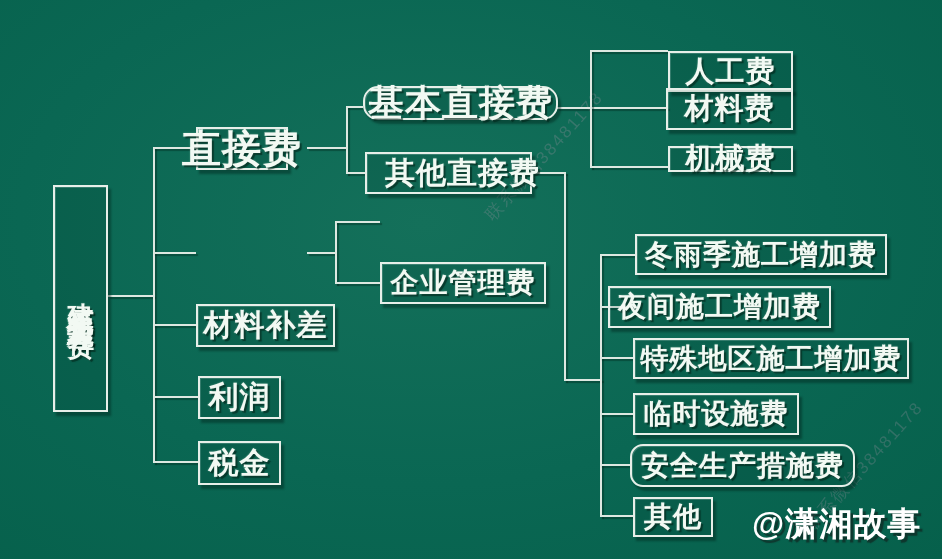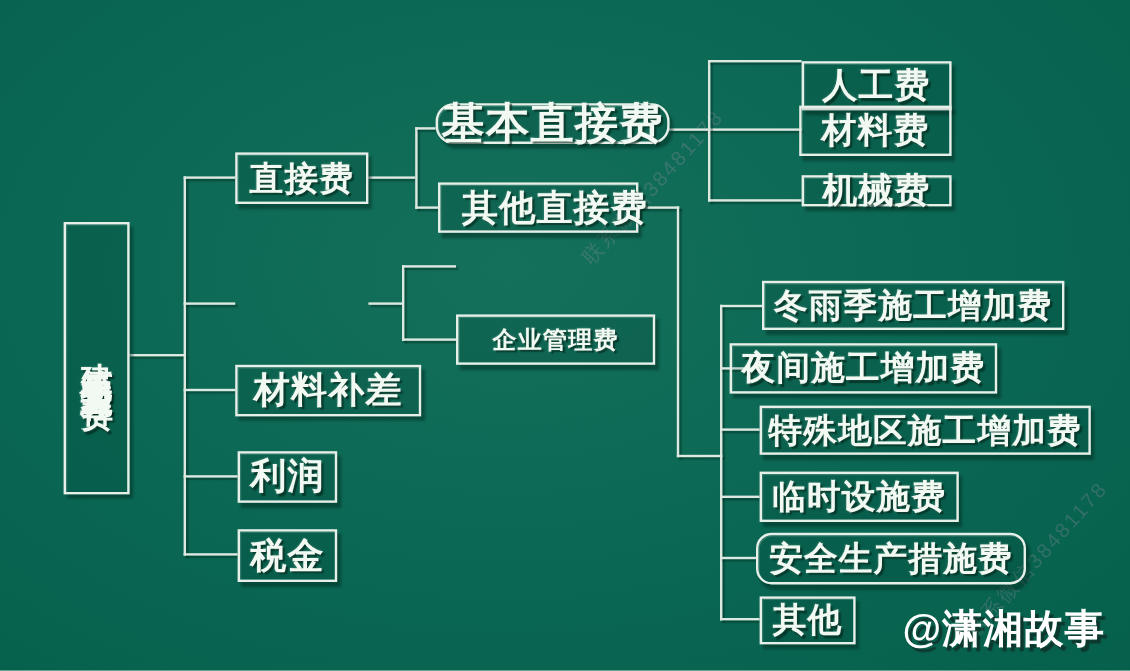--- a/index.html
+++ b/index.html
@@ -106,35 +106,35 @@
   <div class="line v" style="left:600px; top:254px; height:263px;"></div>
   <div class="line h" style="left:600px; top:254px; width:35px;"></div>
   <div class="line h" style="left:600px; top:306px; width:35px;"></div>
   <div class="line h" style="left:600px; top:357px; width:33px;"></div>
   <div class="line h" style="left:600px; top:413px; width:33px;"></div>
   <div class="line h" style="left:600px; top:464px; width:30px;"></div>
   <div class="line h" style="left:600px; top:515px; width:33px;"></div>
 
   <div class="node vertical" style="left:53px; top:185px; width:55px; height:227px; font-size:27px;">建筑安装工程费</div>
 
-  <div class="node" style="left:196px; top:127px; width:111px; height:43px; font-size:28px;">直接费</div>
+  <div class="node" style="left:196px; top:127px; width:92px; height:43px; font-size:39px;">直接费</div>
 
 
-  <div class="node" style="left:196px; top:304px; width:155px; height:43px; font-size:30px;">材料补差</div>
+  <div class="node" style="left:196px; top:304px; width:139px; height:43px; font-size:30px;">材料补差</div>
 
   <div class="node" style="left:198px; top:376px; width:83px; height:43px; font-size:30px;">利润</div>
 
   <div class="node" style="left:198px; top:441px; width:83px; height:44px; font-size:30px;">税金</div>
 
   <div class="node" style="left:363px; top:86px; width:195px; height:34px; font-size:36px;border-radius:15px;">基本直接费</div>
 
   <div class="node" style="left:365px; top:152px; width:167px; height:42px; font-size:30px;padding-left:28px;">其他直接费</div>
 
 
-  <div class="node" style="left:380px; top:262px; width:166px; height:42px; font-size:20px;">企业管理费</div>
+  <div class="node" style="left:380px; top:262px; width:166px; height:42px; font-size:28px;">企业管理费</div>
 
   <div class="node" style="left:668px; top:31px; width:125px; height:41px; font-size:29px;margin-top:20px;">人工费</div>
 
   <div class="node" style="left:666px; top:88px; width:127px; height:42px; font-size:29px;">材料费</div>
 
   <div class="node" style="left:668px; top:146px; width:125px; height:26px; font-size:29px;text-align:center;">机械费</div>
 
   <div class="node" style="left:635px; top:234px; width:252px; height:41px; font-size:28px;">冬雨季施工增加费</div>
 
   <div class="node" style="left:608px; top:286px; width:223px; height:42px; font-size:28px;">夜间施工增加费</div>

